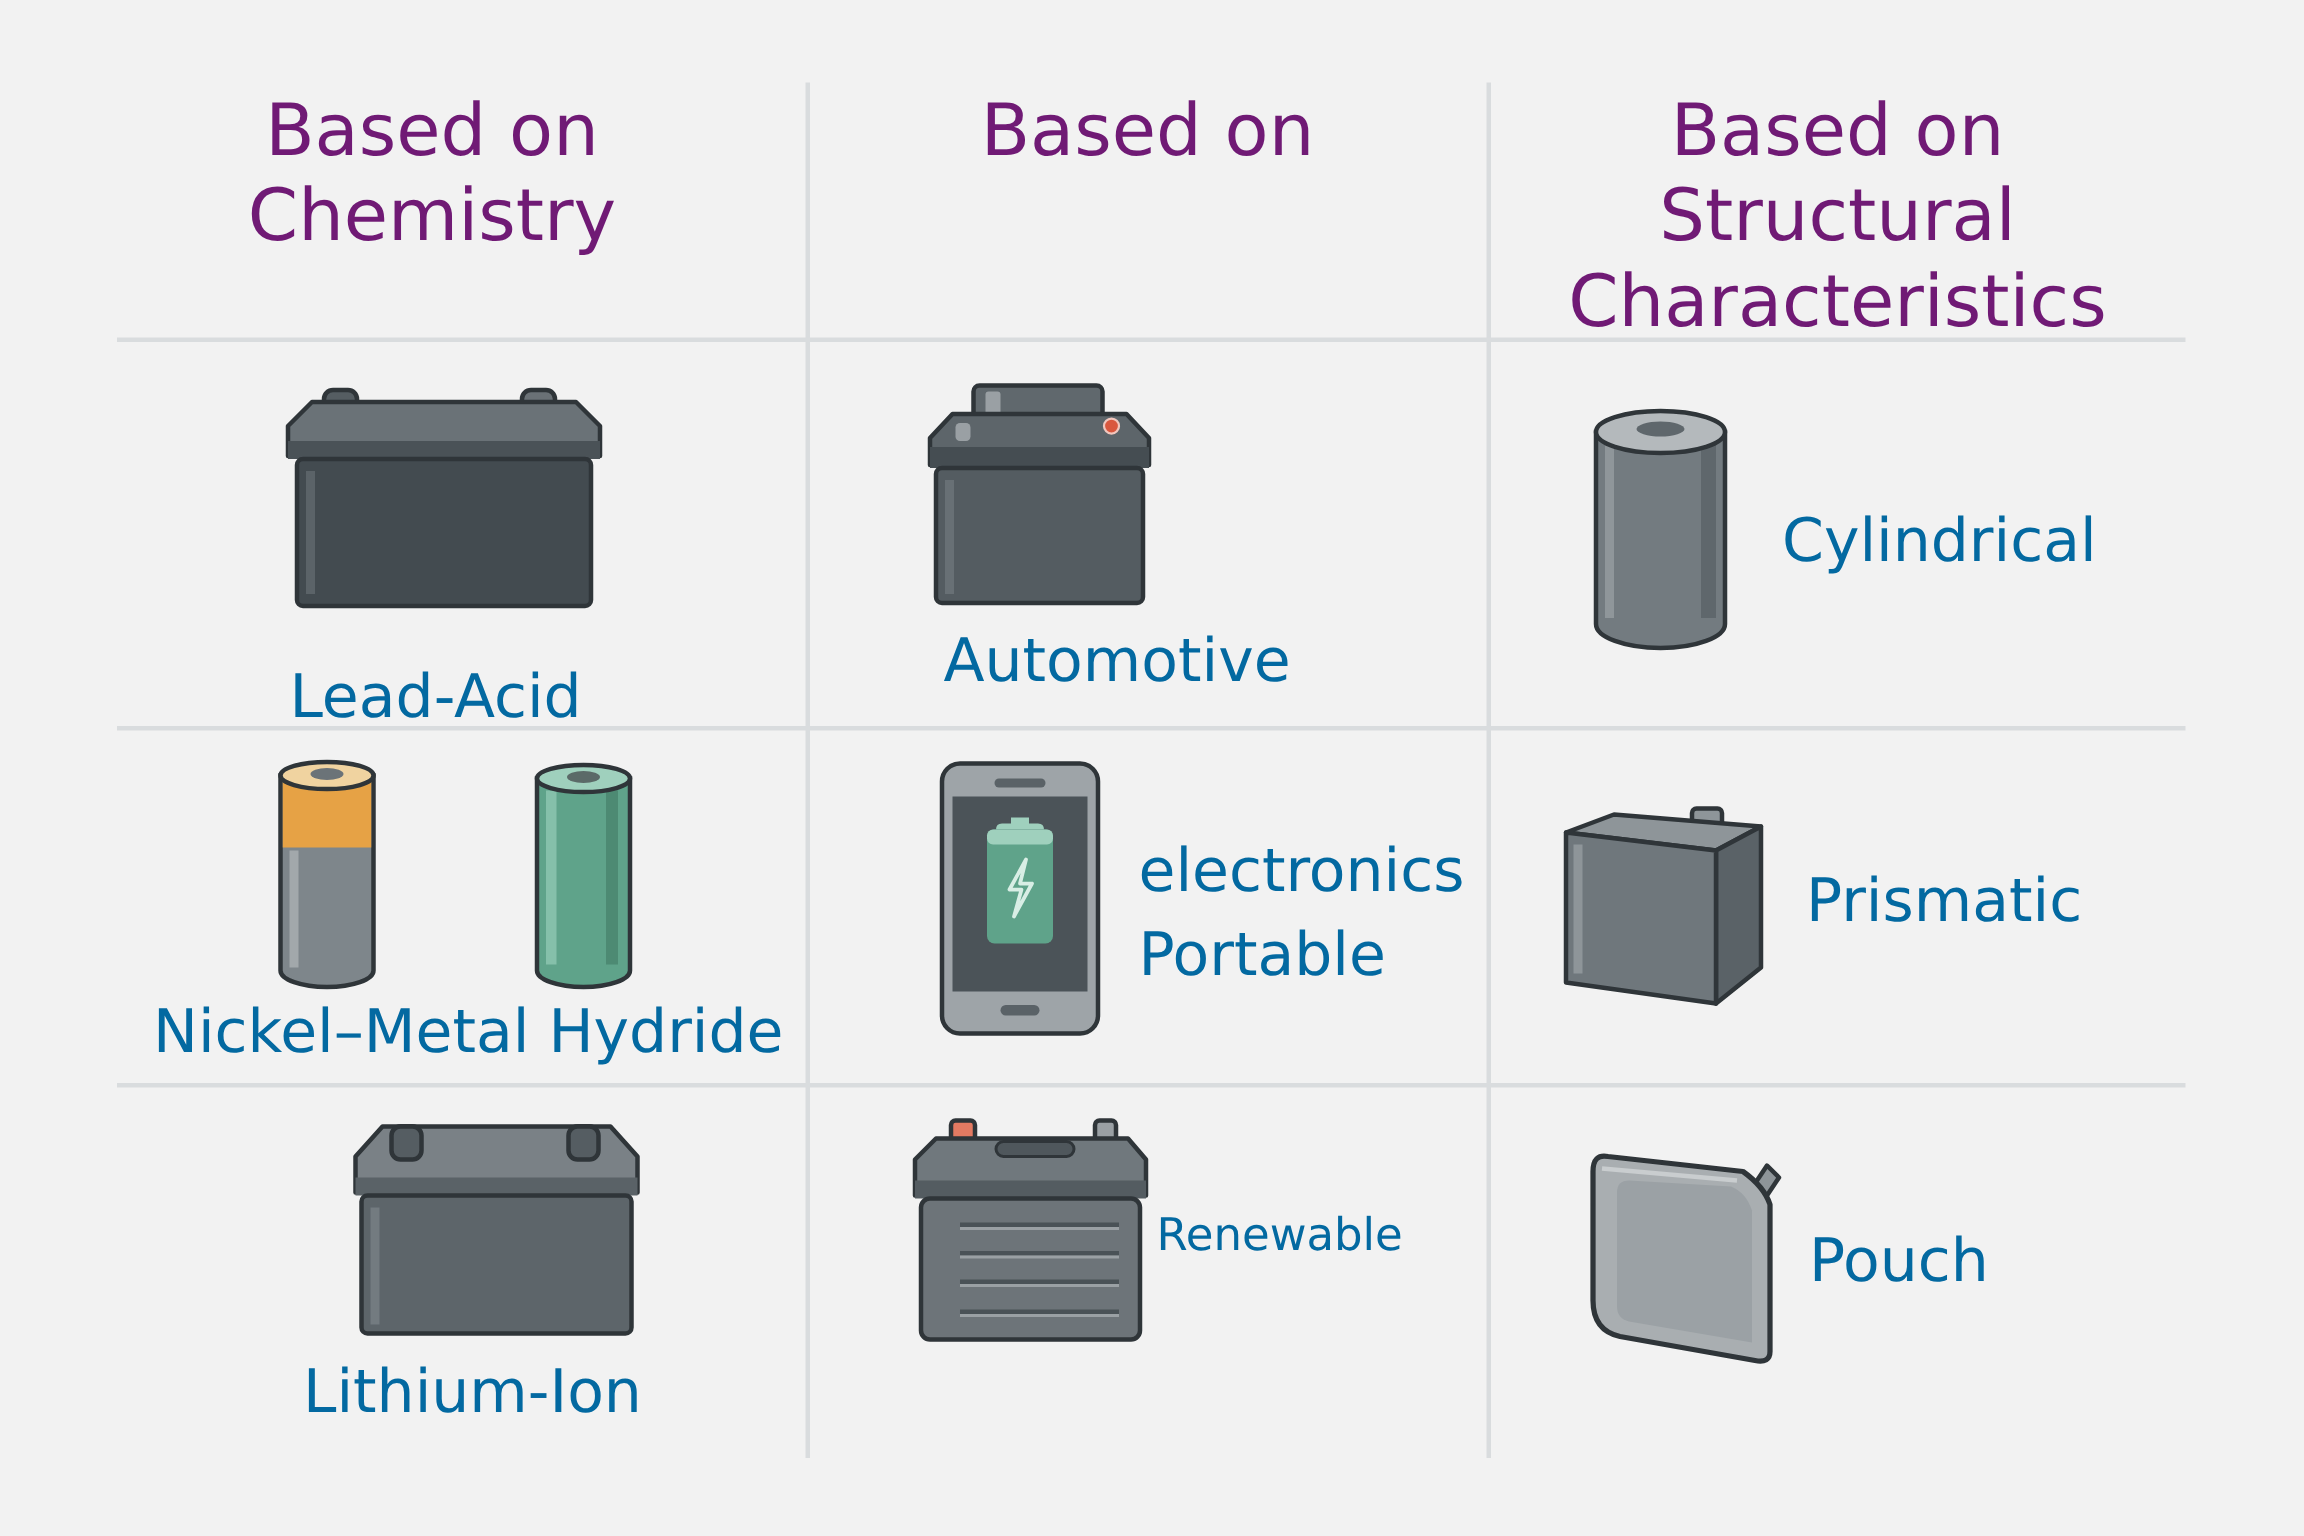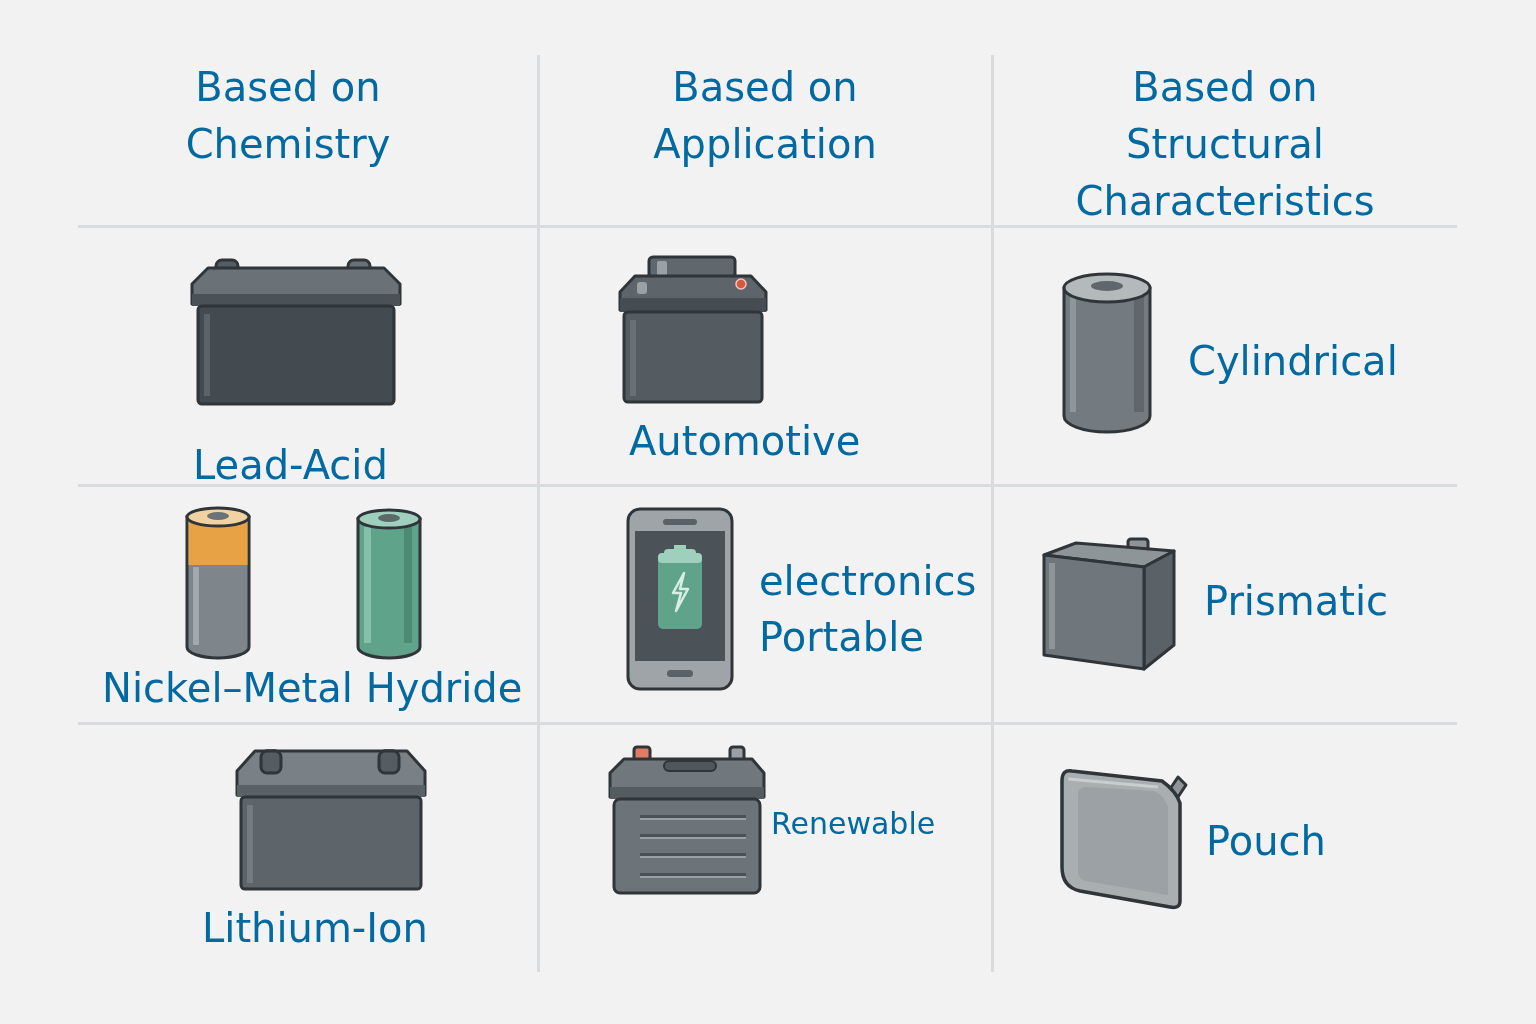--- a/index.html
+++ b/index.html
@@ -1,40 +1,39 @@
 <!DOCTYPE html>
 <html><head>
 <meta charset="utf-8">
 <style>
   html,body{margin:0;padding:0;}
   body{width:1536px;height:1024px;background:#f2f2f2;position:relative;overflow:hidden;
        font-family:"DejaVu Sans","Liberation Sans",sans-serif;color:#3a4147;}
   .vline{position:absolute;width:3px;background:#d9dcde;top:55px;height:917px;}
   .hline{position:absolute;height:3px;background:#d9dcde;left:78px;width:1379px;}
-  .head{position:absolute;text-align:center;font-size:40px;line-height:57px;font-weight:500;color:#0369a1;}
+  .head{position:absolute;text-align:center;font-size:48px;line-height:57px;font-weight:500;color:#701a75;}
   .label{position:absolute;font-size:40px;line-height:56px;color:#0369a1;white-space:nowrap;}
   .icon{position:absolute;}
   svg{display:block;}
 </style>
 </head>
 <body>
 
 <div class="vline" style="left:537px;"></div>
 <div class="vline" style="left:991px;"></div>
 <div class="hline" style="top:225px;"></div>
 <div class="hline" style="top:484px;"></div>
 <div class="hline" style="top:722px;"></div>
 
 <div class="head" style="left:88px;width:400px;top:59px;">
   <div>Based on</div>
   <div>Chemistry</div>
 </div>
 <div class="head" style="left:565px;width:400px;top:59px;">
   <div>Based on</div>
-  <div>Application</div>
 </div>
 <div class="head" style="left:1010px;width:430px;top:59px;">
   <div>Based on</div>
   <div>Structural</div>
   <div>Characteristics</div>
 </div>
 
 <div class="icon" style="left:188px;top:256px;">
   <svg width="216" height="152" viewBox="0 0 216 152">
     <rect x="28" y="4" width="22" height="26" rx="6" fill="#555d62" stroke="#2f3539" stroke-width="3"></rect>

